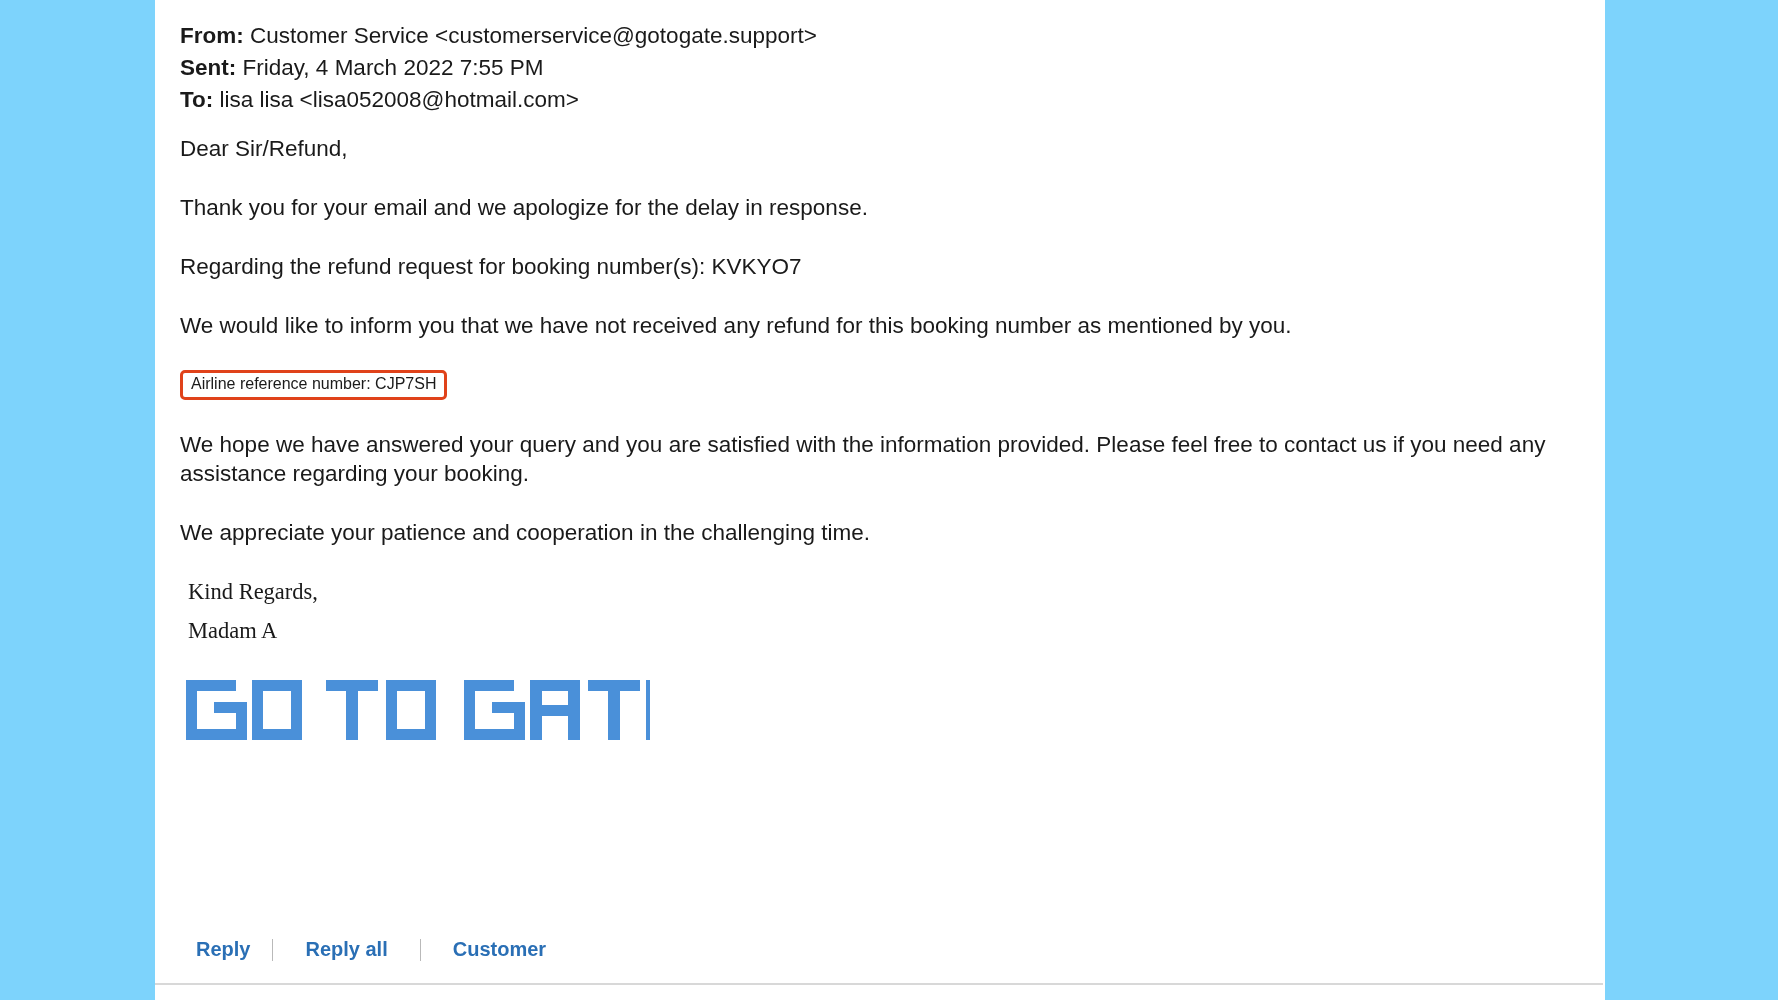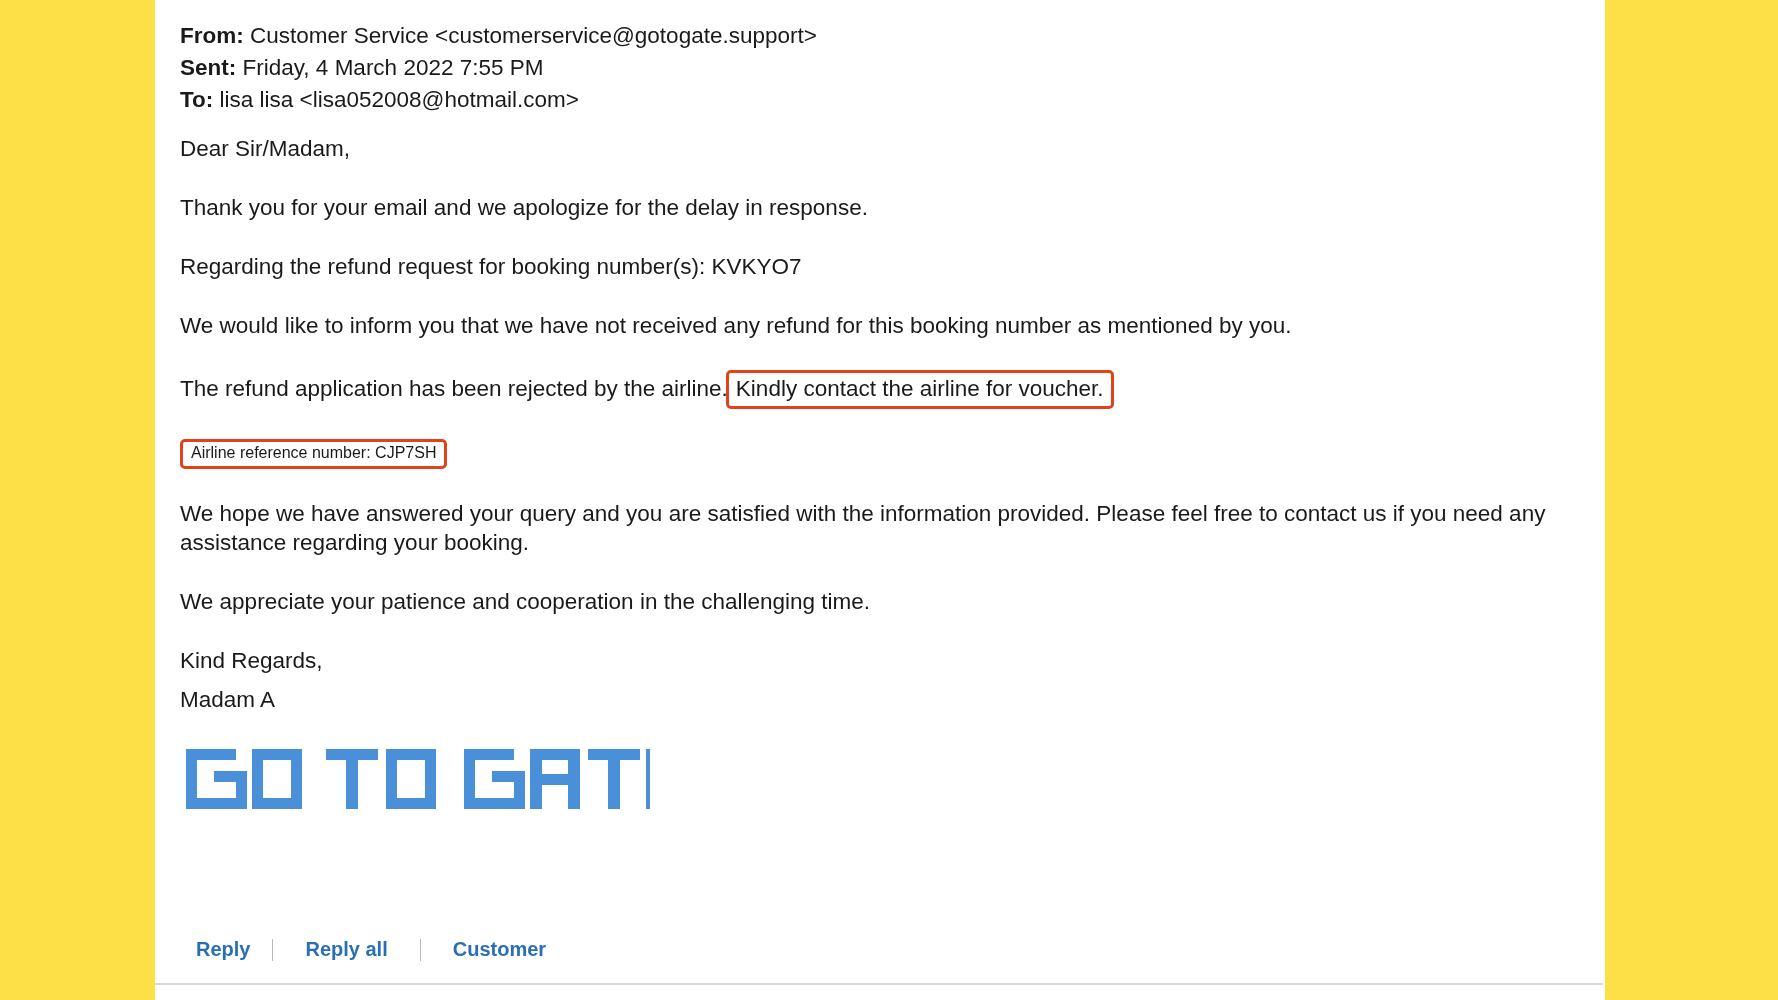--- a/index.html
+++ b/index.html
@@ -11,21 +11,21 @@
     overflow: hidden;
   }
   body {
     font-family: "Liberation Sans", sans-serif;
     color: #1a1a1a;
   }
   .page {
     position: relative;
     width: 1778px;
     height: 1000px;
-    background: #fde047;
+    background: #7dd3fc;
   }
   .sheet {
     position: absolute;
     left: 155px;
     top: 0;
     width: 1450px;
     height: 1000px;
     background: #ffffff;
   }
   .rule-top {
@@ -74,21 +74,22 @@
   .standalone-box {
     display: inline-block;
     border: 3px solid #e0421a;
     border-radius: 5px;
     padding: 2px 8px 4px 8px;
   }
   .boxed-row { margin: 16px 0 30px 0; }
   .signoff {
     font-size: 22.5px;
     line-height: 29px;
-    margin: 0 0 10px 0;
+    margin: 0 0 10px 8px;
+    font-family: Liberation Serif, serif;
   }
   .logo {
     margin-top: 30px;
     margin-bottom: 10px;
     font-family: "DejaVu Sans Mono", monospace;
     font-size: 60px;
     font-weight: bold;
     letter-spacing: 3px;
     color: #4a90d9;
     line-height: 1;
@@ -141,31 +142,28 @@
       <div class="hdr">
         <b>Sent:</b>
         <span>Friday, 4 March 2022 7:55 PM</span>
       </div>
       <div class="hdr">
         <b>To:</b>
         <span>lisa lisa &lt;lisa052008@hotmail.com&gt;</span>
       </div>
     </div>
 
-    <p class="body-line">Dear Sir/Madam,</p>
+    <p class="body-line">Dear Sir/Refund,</p>
 
     <p class="body-line">Thank you for your email and we apologize for the delay in response.</p>
 
     <p class="body-line">Regarding the refund request for booking number(s): KVKYO7</p>
 
     <p class="body-line">We would like to inform you that we have not received any refund for this booking number as mentioned by you.</p>
 
-    <p class="body-line">
-      <span>The refund application has been rejected by the airline.</span><span class="highlight-box">Kindly contact the airline for voucher.</span>
-    </p>
 
     <div class="boxed-row">
       <span class="standalone-box">Airline reference number: CJP7SH</span>
     </div>
 
     <p class="body-line">We hope we have answered your query and you are satisfied with the information provided. Please feel free to contact us if you need any assistance regarding your booking.</p>
 
     <p class="body-line">We appreciate your patience and cooperation in the challenging time.</p>
 
     <div class="signoff">Kind Regards,</div>

